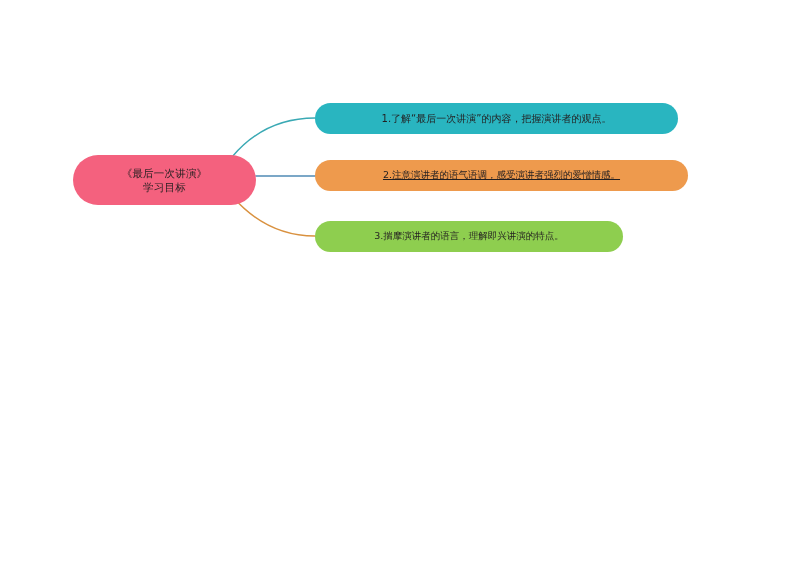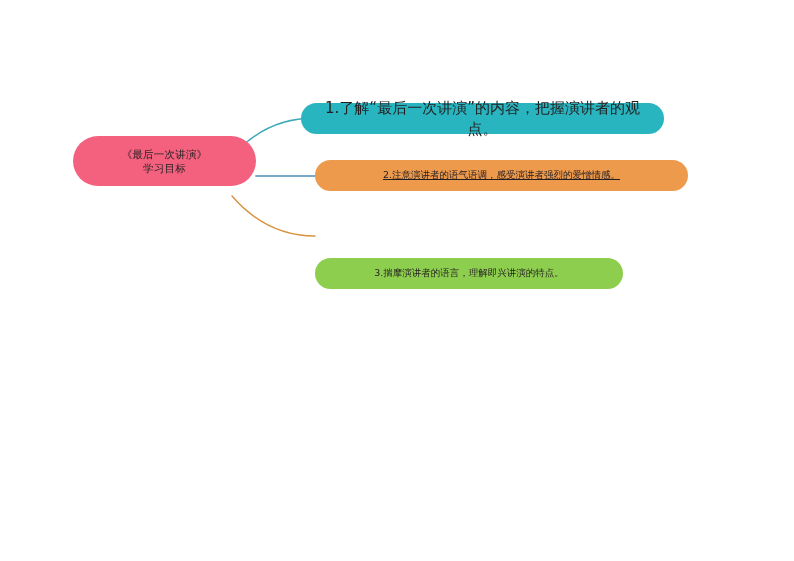--- a/index.html
+++ b/index.html
@@ -36,56 +36,55 @@
     display: flex;
     align-items: center;
     justify-content: center;
     text-align: center;
     line-height: 1.35;
     color: #231f20;
     white-space: pre-line;
   }
   .node-root {
     left: 73px;
-    top: 136px;
+    top: 155px;
     width: 183px;
     height: 50px;
     border-radius: 25px;
     background: #f4617e;
     font-size: 10.5px;
     letter-spacing: 0.2px;
   }
   .node-b1 {
-    left: 301px;
+    left: 315px;
     top: 103px;
     width: 363px;
     height: 31px;
     border-radius: 15.5px;
     background: #29b5c0;
-    font-size: 15px;
+    font-size: 10px;
   }
   .node-b2 {
     left: 315px;
     top: 160px;
     width: 373px;
     height: 31px;
     border-radius: 15.5px;
     background: #ee9a4d;
     font-size: 9.5px;
     text-decoration: underline;
   }
   .node-b3 {
     left: 315px;
     top: 221px;
     width: 308px;
     height: 31px;
     border-radius: 15.5px;
     background: #8ece4f;
     font-size: 9.5px;
-    margin-top: 37px;
   }
   .node-label {
     display: block;
     padding: 0 10px;
   }
 </style>
 </head>
 <body>
 
 <div id="canvas">

